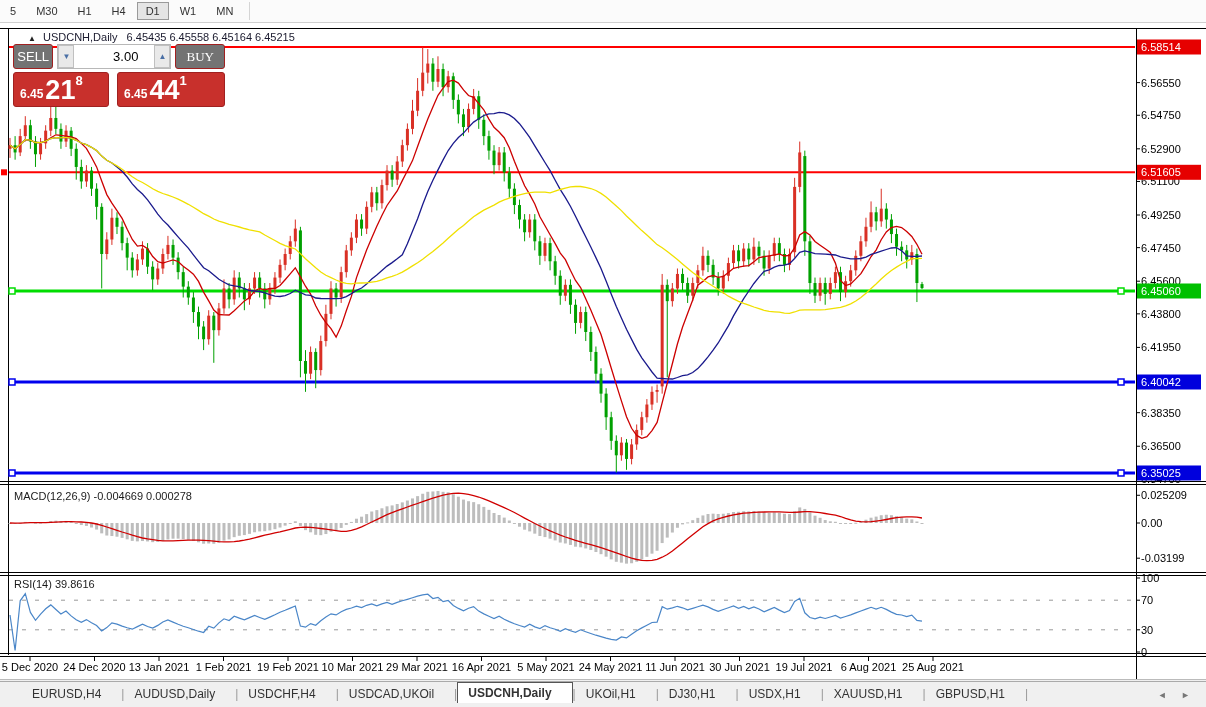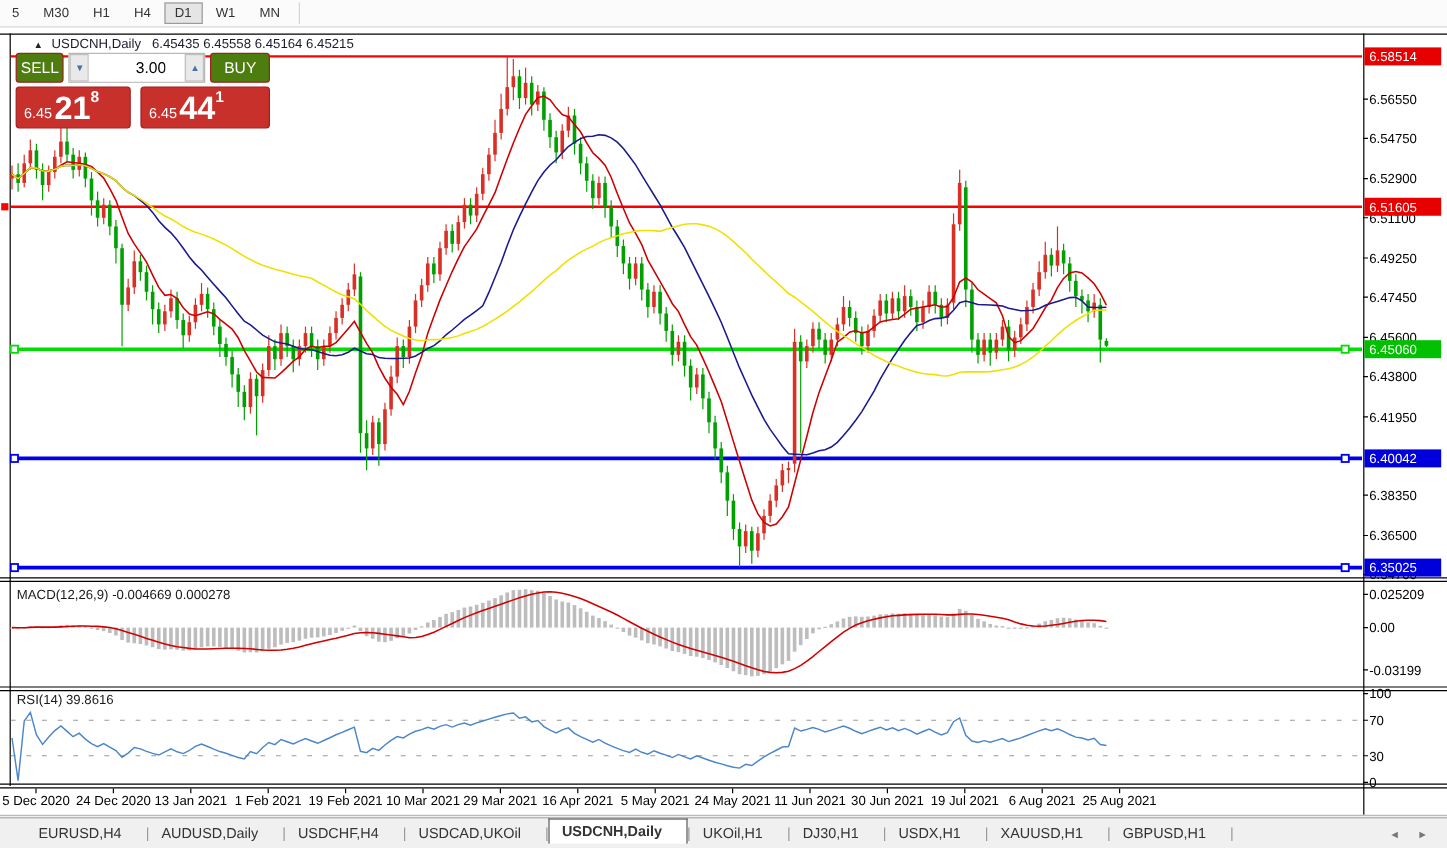--- a/index.html
+++ b/index.html
@@ -10,29 +10,29 @@
   .tf-btn.active{border:1px solid #9a9a9a;background:#e5e5e5;}
   .tb-sep{width:1px;height:18px;background:#d5d5d5;margin-left:6px;}
   
   .chart-bg{position:absolute;left:0;top:23px;width:1206px;height:656px;background:#ffffff;}
   svg{position:absolute;left:0;top:0;}
   .chart-title{position:absolute;left:28px;top:31px;font-size:11px;color:#1a1a2e;}
   .chart-title .tri{font-size:8px;color:#222;margin-right:4px;}
   
   .trade-panel{position:absolute;left:13px;top:44px;width:212px;}
   .tp-row1{display:flex;height:25px;align-items:stretch;}
-  .btn-red{background:#4d7c0f;color:#fff;border:1px solid #a02020;border-radius:3px;font-size:13px;display:flex;align-items:center;justify-content:center;}
+  .btn-red{background:#737373;color:#fff;border:1px solid #a02020;border-radius:3px;font-size:13px;display:flex;align-items:center;justify-content:center;}
   .sell-btn{width:42px;}
-  .buy-btn{width:52px;margin-left:4px;}
+  .buy-btn{width:52px;margin-left:4px;font-family:Liberation Serif, serif;}
   .vol-group{display:flex;margin-left:4px;margin-right:0;border:1px solid #b8b8b8;background:#e9e9e9;}
   .spin-btn{width:14px;background:#e9e9e9;border:1px solid #c0c0c0;color:#4a6fa5;font-size:8px;display:flex;align-items:center;justify-content:center;}
   .vol-input{width:62px;border:none;outline:none;text-align:right;font-size:13px;padding-right:16px;font-family:"Liberation Sans",sans-serif;}
   .tp-row2{display:flex;margin-top:3px;}
   .price-box{background:#c8302c;border:1px solid #a02020;border-radius:3px;color:#fff;height:31px;display:flex;align-items:flex-end;padding:0 6px 2px 6px;}
-  .price-box .small{font-size:12px;font-weight:normal;margin-right:2px;margin-bottom:3px;}
+  .price-box .small{font-size:12px;font-weight:bold;margin-right:2px;margin-bottom:3px;}
   .price-box .big{font-size:27px;font-weight:bold;line-height:27px;}
   .price-box .sup{font-size:13px;font-weight:bold;align-self:flex-start;margin-top:0px;}
   .sell-box{width:83px;}
   .buy-box{width:95px;margin-left:8px;}
   .ind-label{position:absolute;font-size:11px;color:#1a1a1a;}
   
   .tabbar{position:absolute;left:0;top:681px;width:1206px;height:22px;background:#f0f0f0;border-top:1px solid #aaa;display:flex;align-items:flex-end;}
   .tab{font-size:12px;color:#333;padding:3px 20px 3px 10px;white-space:nowrap;}
   .tab.active{background:#ffffff;border:1px solid #555;border-bottom:1px solid #fff;font-weight:bold;}
   .tab-sep{color:#999;font-size:12px;padding-bottom:3px;}

